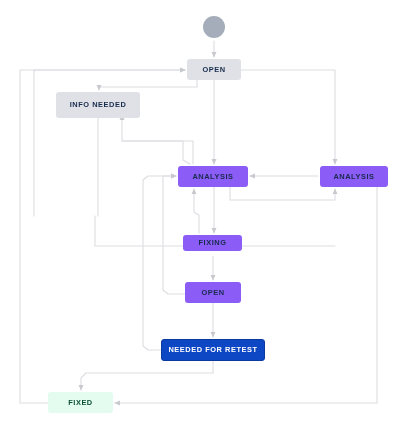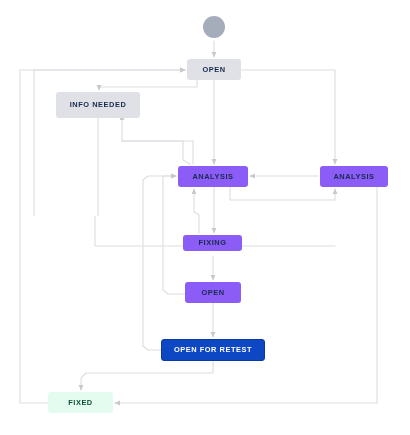--- a/index.html
+++ b/index.html
@@ -94,20 +94,20 @@
 
   <div class="node n-blue" style="left:183px;top:235px;width:59px;height:16px;">
     <span>FIXING</span>
   </div>
 
   <div class="node n-blue" style="left:185px;top:282px;width:56px;height:21px;">
     <span>OPEN</span>
   </div>
 
   <div class="node n-sel" style="left:161px;top:339px;width:104px;height:22px;">
-    <span>OPEN FOR RETEST</span>
+    <span>NEEDED FOR RETEST</span>
   </div>
 
   <div class="node n-green" style="left:48px;top:392px;width:65px;height:21px;">
     <span>FIXED</span>
   </div>
 
 </div>
 
 </body></html>

